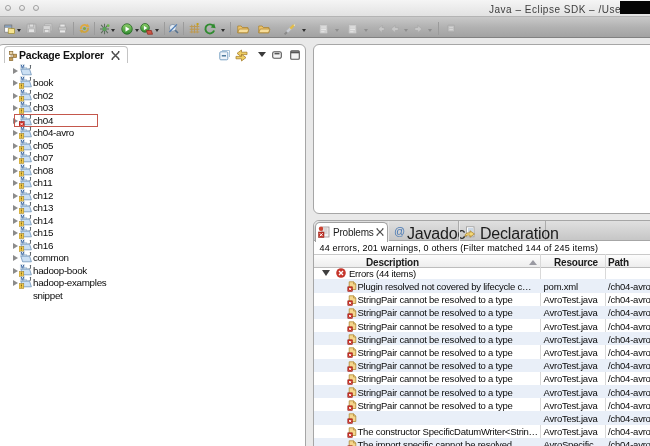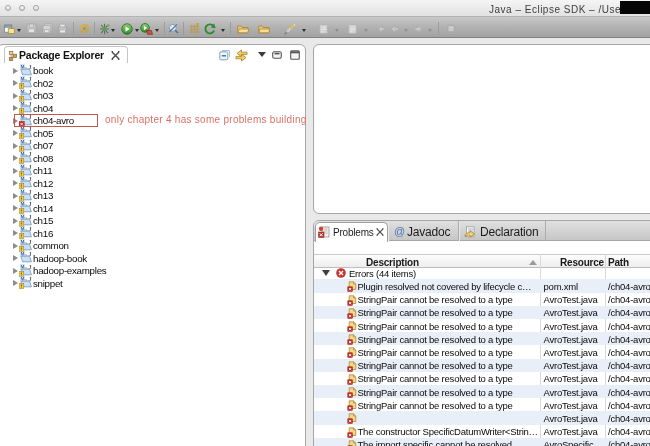--- a/index.html
+++ b/index.html
@@ -27,29 +27,29 @@
 .panel { position:absolute; background:#fff; border:1px solid #a6a6a6; }
 #pe { left:-3px; top:44px; width:309px; height:410px; border-radius:6px 6px 0 0; }
 #editor { left:313px; top:44px; width:345px; height:170px; border-radius:6px; }
 #probs { left:313px; top:220px; width:345px; height:234px; border-radius:6px 6px 0 0; }
 
 
 #petab { position:absolute; left:6px; top:1px; width:124px; height:17px; border:1px solid #c4c4c4; border-bottom:none; border-radius:4px 4px 0 0; background:#fff; }
 #petext { position:absolute; left:21px; top:4px; font-size:10.5px; font-weight:bold; color:#111; letter-spacing:-0.2px; }
 .treerow { position:absolute; left:0; width:300px; height:13px; }
 .tri { position:absolute; left:15px; top:3.5px; width:0; height:0; border-top:3.5px solid transparent; border-bottom:3.5px solid transparent; border-left:5.5px solid #8b8b8b; }
-.tname { position:absolute; left:35px; top:1px; font-size:9.8px; color:#0a0a0a; letter-spacing:-0.3px;text-align:right; }
+.tname { position:absolute; left:35px; top:13px; font-size:9.8px; color:#0a0a0a; letter-spacing:-0.3px;text-align:right; }
 #redbox { position:absolute; left:16px; top:69px; width:84px; height:12.5px; border:1.5px solid #c4574c; }
 #rednote { position:absolute; left:107px; top:69px; font-size:10px; color:#dc7166; letter-spacing:0.28px; white-space:nowrap; }
 
 
 #ptabbar { position:absolute; left:0; top:0; width:344px; height:20px; background:linear-gradient(180deg,#e0e0e0,#c6c6c6); border-radius:6px 0 0 0; border-bottom:1px solid #a6a6a6; }
 .ptab { position:absolute; top:0; height:20px; border-right:1px solid #ababab; border-left:1px solid #e8e8e8; }
 #ptab1 { position:absolute; left:1px; top:1px; width:73px; height:20px; background:#fff; border:1px solid #a0a0a0; border-bottom:none; border-radius:5px 5px 0 0; z-index:3; }
-.ptabtext { font-size:12px; color:#1c1c1c; position:absolute; top:4px; letter-spacing:-0.2px; }
+.ptabtext { font-size:16px; color:#1c1c1c; position:absolute; top:4px; letter-spacing:-0.2px; }
 #summary { position:absolute; left:5.5px; top:21.5px; font-size:9px; color:#000; letter-spacing:0.18px; white-space:nowrap; }
 #thead { position:absolute; left:0; top:32.5px; width:344px; height:14px; background:linear-gradient(180deg,#fdfdfd,#ededed); border-top:1px solid #cacaca; border-bottom:1px solid #bdbdbd; }
 .hcell { position:absolute; top:2px; font-size:10px; font-weight:bold; color:#1a1a1a; letter-spacing:-0.2px; }
 .colline { position:absolute; top:32.5px; width:1px; height:200px; background:#d9d9d9; }
 .prow { position:absolute; left:0; width:344px; height:13.2px; }
 .zeb { background:#e9eff8; }
 .picon { position:absolute; left:32.5px; top:2px; }
 .pdesc { position:absolute; left:43.5px; top:1.5px; font-size:9.5px; color:#0a0a0a; letter-spacing:-0.22px; white-space:nowrap; }
 .pres { position:absolute; left:229.5px; top:1.5px; font-size:9.5px; color:#0a0a0a; letter-spacing:-0.22px; white-space:nowrap; }
 .ppath { position:absolute; left:294px; top:1.5px; font-size:9.5px; color:#0a0a0a; letter-spacing:-0.22px; white-space:nowrap; }
@@ -440,21 +440,20 @@
           <text x="11" y="5" font-size="6" text-anchor="middle" fill="#50585f" font-weight="bold" font-family="Liberation Serif">J</text>
           <path d="M2.6 5.2 L5 3.9 L8 3.9 L8 5.2" fill="#e4eef8" stroke="#6a90b5" stroke-width="0.6"></path>
           <path d="M1.8 5.2 L10.6 5.2 L12.4 10.8 L3.6 10.8 Z" fill="#cbe0f4" stroke="#5e87b0" stroke-width="0.7"></path>
           <rect x="0" y="7.5" width="4.8" height="5" fill="#f2cb4e" stroke="#96761e" stroke-width="0.5"></rect>
           <path d="M2.4 8.5 L2.4 10.5 M2.4 11.5 L2.4 12" stroke="#6a5410" stroke-width="0.9"></path>
         </svg>
         <span class="tname">snippet</span>
       </div>
     </div>
   <div id="redbox"></div>
-  <div id="rednote">only chapter 4 has some problems building</div>
 </div>
 
 <div class="panel" id="probs">
   <div id="ptabbar"></div>
   <div id="ptab1"></div>
   <div class="ptabtext" style="left:19px; top:6px; z-index:4; font-weight:normal; font-size:10px;">Problems</div>
   <svg style="position:absolute;left:62px;top:7px;z-index:4" width="8" height="8" viewBox="0 0 9 9">
     <path d="M1 1 L8 8 M8 1 L1 8" stroke="#4e4e4e" stroke-width="1.4"></path>
     <path d="M0.5 0.5 L2 0.5 M7 0.5 L8.5 0.5 M0.5 8.5 L2 8.5 M7 8.5 L8.5 8.5" stroke="#4e4e4e" stroke-width="0.9"></path>
   </svg>
@@ -470,24 +469,25 @@
     <path d="M1.8 7.3 L4.7 10.2 M4.7 7.3 L1.8 10.2" stroke="#fff" stroke-width="1"></path>
   </svg>
   <svg style="position:absolute;left:80px;top:5px" width="11" height="11" viewBox="0 0 11 11">
     <text x="5.5" y="9" font-size="11" text-anchor="middle" fill="#4a7ab5" font-family="Liberation Sans">@</text>
   </svg>
   <svg style="position:absolute;left:150px;top:4.5px" width="12" height="12" viewBox="0 0 12 12">
     <rect x="2.5" y="0.8" width="7.5" height="10" fill="#fdfdfd" stroke="#9a9a9a" stroke-width="0.8"></rect>
     <path d="M4 3 L9 3 M4 5 L9 5" stroke="#8aa8c8" stroke-width="0.9"></path>
     <path d="M1 10.5 C1 7.5 3 6.5 6 6.8 L6 4.8 L10.5 8 L6 11.2 L6 9.2 C4 9 2.5 9.3 1 10.5 Z" fill="#f3d878" stroke="#a8802f" stroke-width="0.8"></path>
   </svg>
+  <div id="summary">44 errors, 201 warnings, 0 others (Filter matched 144 of 245 items)</div>
   <div id="thead">
     <div class="hcell" style="left:4px;margin-left:48px;">Description</div>
     <div style="position:absolute;left:215px;top:5px;width:0;height:0;border-left:4px solid transparent;border-right:4px solid transparent;border-bottom:5px solid #9a9aa2;"></div>
-    <div class="hcell" style="left:246px;">Resource</div>
+    <div class="hcell" style="left:240px;">Resource</div>
     <div class="hcell" style="left:294px;">Path</div>
   </div>
   <div class="colline" style="left:226px;"></div>
   <div class="colline" style="left:291px;"></div>
   <div id="tbody">
       <div class="prow" style="top:45.2px">
         <div style="position:absolute;left:7.5px;top:4px;width:0;height:0;border-left:4.5px solid transparent;border-right:4.5px solid transparent;border-top:6px solid #3f3f3f;"></div>
         <svg style="position:absolute;left:21.5px;top:1.5px" width="10" height="10" viewBox="0 0 10 10">
           <circle cx="5" cy="5" r="4.8" fill="#c5352b"></circle>
           <path d="M3 3 L7 7 M7 3 L3 7" stroke="#fff" stroke-width="1.4"></path>

